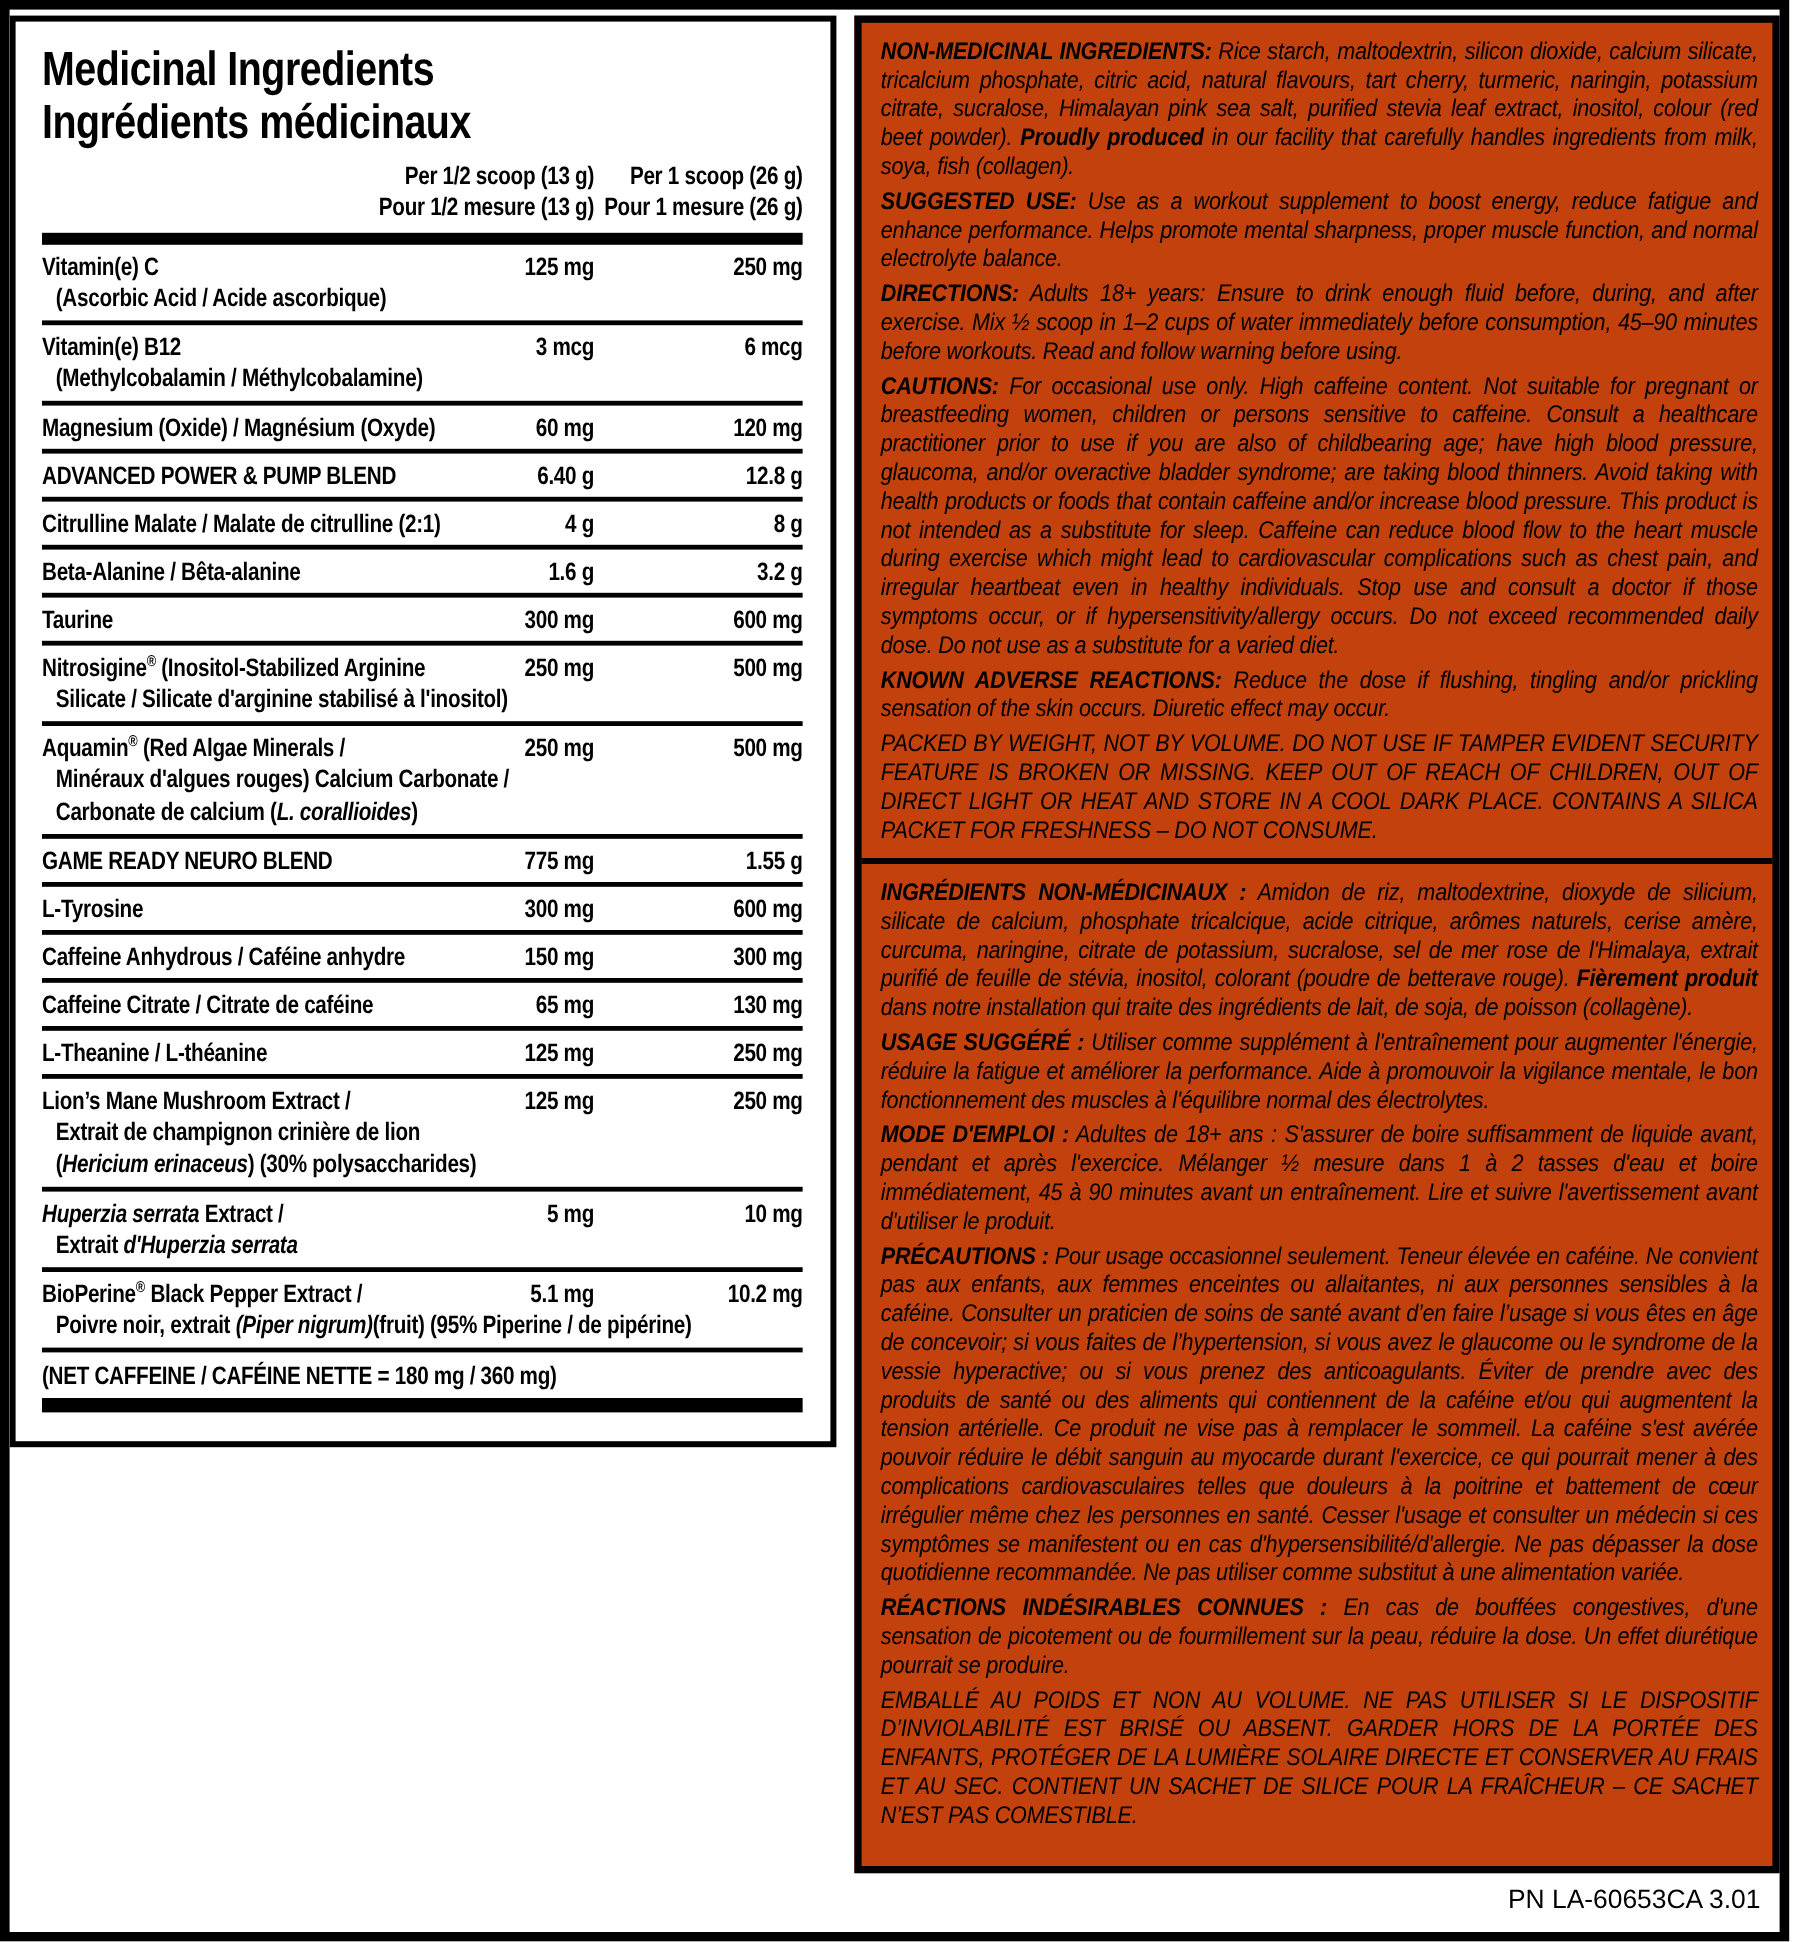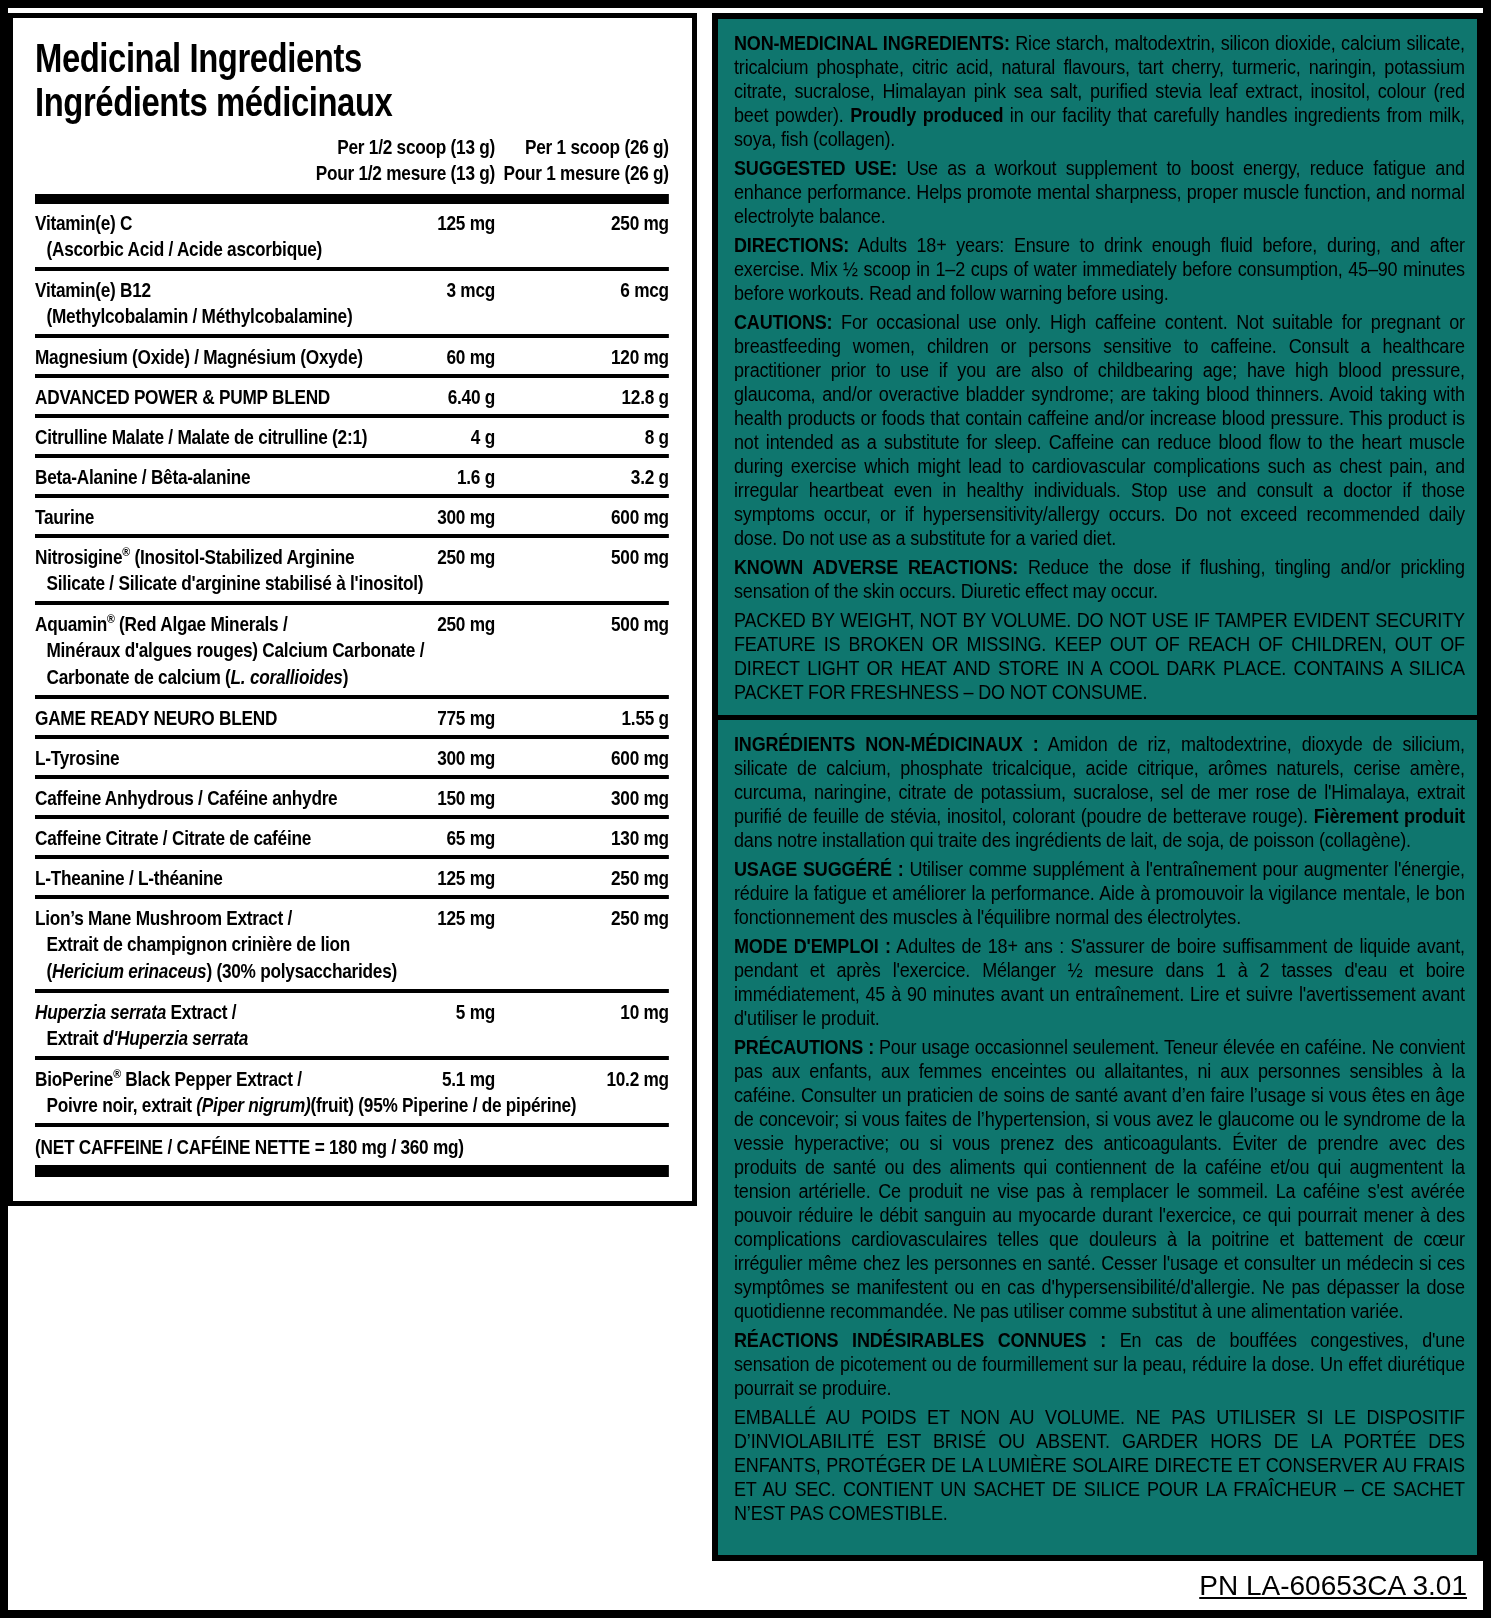--- a/index.html
+++ b/index.html
@@ -34,33 +34,33 @@
   .t-amt{flex:0 0 auto;text-align:right;line-height:25px;white-space:nowrap;}
   .t-amt.a1{width:124px;}
   .t-amt.a2{width:212px;}
   .t-row.net{border-bottom:none;padding:7px 0 6px 0;}
   .end-bar{height:12px;background:#000;}
   .it{font-style:italic;}
   .sup{font-size:13px;vertical-align:super;line-height:0;}
   
   .right-panel{
     position:absolute;left:712px;top:13px;width:771px;min-height:1548px;
-    border:6px solid #000;box-sizing:border-box;background:#0f766e;padding:0;
+    border:6px solid #000;box-sizing:border-box;background:#c2410c;padding:0;font-style:italic;
   }
   .rp-section{padding:12px 16px 6px 16px;}
   .rp-section.fr{padding-bottom:14px;}
   .rp-scale{width:812px;transform:scaleX(0.9);transform-origin:0 0;}
   .rp-scale p{
     margin:0 0 5px 0;font-size:20px;line-height:24px;text-align:justify;
     letter-spacing:-0.2px;
   }
   .lead{font-weight:bold;}
   .rp-divider{height:5px;background:#000;}
   
-  .part-number{position:absolute;right:33px;top:1570px;font-size:28px;letter-spacing:0;text-decoration:underline;}
+  .part-number{position:absolute;right:33px;top:1570px;font-size:22px;letter-spacing:0;}
 </style>
 </head>
 <body>
 
 <div class="frame"></div>
 
 <section class="left-panel">
   <div class="lp-scale">
     <div class="lp-title">
       <div>Medicinal Ingredients</div>

